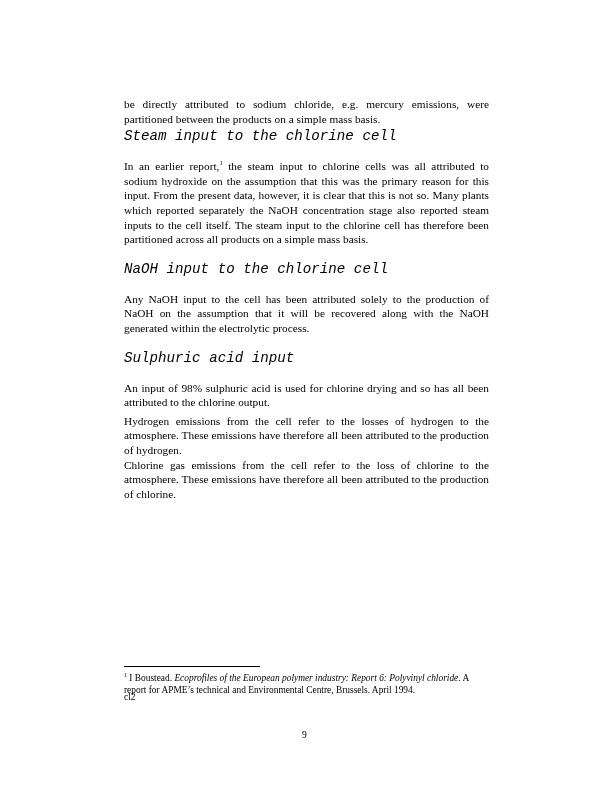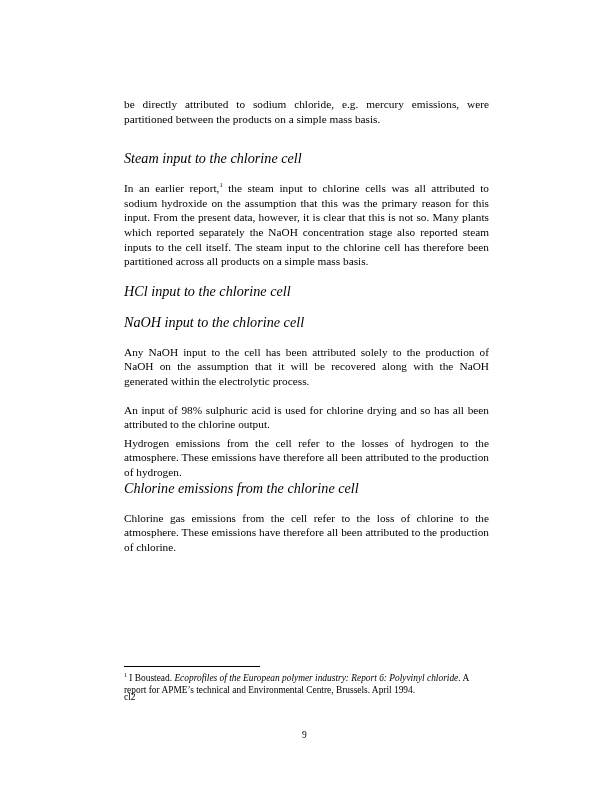--- a/index.html
+++ b/index.html
@@ -1,45 +1,44 @@
 <!DOCTYPE html>
 <html><head>
 <meta charset="utf-8">
 <style>
   html, body { margin:0; padding:0; background:#ffffff; }
   body { width:612px; height:792px; position:relative; overflow:hidden; }
   .page { position:absolute; left:124px; top:97px; width:365px; color:#000; }
   .para { font-family:"Liberation Serif", serif; font-size:11.3px; line-height:14.6px; text-align:justify; margin:0; }
-  .heading { font-family:Liberation Serif, serif; font-style:italic; font-size:14.2px; line-height:17px; margin:0; font-weight:normal; }
+  .heading { font-family:Liberation Mono, monospace; font-style:italic; font-size:14.2px; line-height:17px; margin:0; font-weight:normal; }
   sup { font-size:6.5px; line-height:0; vertical-align:5px; }
   .fn-rule { position:absolute; left:124px; top:666px; width:136px; border-top:1px solid #000; }
   .footnote { position:absolute; left:124px; top:672px; width:365px; font-family:"Liberation Serif", serif; font-size:9.4px; line-height:12px; margin:0; }
   .footnote sup { font-size:6px; vertical-align:4px; }
   .footer-left { position:absolute; left:124px; top:692px; font-family:"Liberation Serif", serif; font-size:9.5px; }
   .footer-center { position:absolute; left:302px; top:730px; font-family:"Liberation Serif", serif; font-size:9.5px; }
 </style>
 </head>
 <body>
 
 <div class="page">
-  <p class="para" style="margin-bottom:24px;">be directly attributed to sodium chloride, e.g. mercury emissions, were partitioned between the products on a simple mass basis.</p>
+  <p class="para" style="margin-bottom:2px;">be directly attributed to sodium chloride, e.g. mercury emissions, were partitioned between the products on a simple mass basis.</p>
 
   <h2 class="heading" style="margin-bottom:14px;">Steam input to the chlorine cell</h2>
   <p class="para" style="margin-bottom:14px;"><span>In an earlier report,</span><sup>1</sup><span> the steam input to chlorine cells was all attributed to sodium hydroxide on the assumption that this was the primary reason for this input. From the present data, however, it is clear that this is not so. Many plants which reported separately the NaOH concentration stage also reported steam inputs to the cell itself. The steam input to the chlorine cell has therefore been partitioned across all products on a simple mass basis.</span></p>
 
-  <h2 class="heading" style="margin-bottom:14px;">HCl input to the chlorine cell</h2>
 
   <h2 class="heading" style="margin-bottom:14px;">NaOH input to the chlorine cell</h2>
   <p class="para" style="margin-bottom:14px;margin-top:12px;">Any NaOH input to the cell has been attributed solely to the production of NaOH on the assumption that it will be recovered along with the NaOH generated within the electrolytic process.</p>
 
+  <h2 class="heading" style="margin-bottom:14px;">Sulphuric acid input</h2>
   <p class="para" style="margin-bottom:4px;">An input of 98% sulphuric acid is used for chlorine drying and so has all been attributed to the chlorine output.</p>
 
   <p class="para" style="">Hydrogen emissions from the cell refer to the losses of hydrogen to the atmosphere. These emissions have therefore all been attributed to the production of hydrogen.</p>
 
-  <h2 class="heading" style="margin-bottom:14px;">Chlorine emissions from the chlorine cell</h2>
   <p class="para">Chlorine gas emissions from the cell refer to the loss of chlorine to the atmosphere. These emissions have therefore all been attributed to the production of chlorine.</p>
 </div>
 
 <div class="fn-rule"></div>
 <p class="footnote"><sup>1</sup><span> I Boustead. </span><i>Ecoprofiles of the European polymer industry: Report 6: Polyvinyl chloride</i><span>. A report for APME’s technical and Environmental Centre, Brussels. April 1994.</span></p>
 
 <div class="footer-left">cl2</div>
 <div class="footer-center">9</div>
 
 </body></html>

